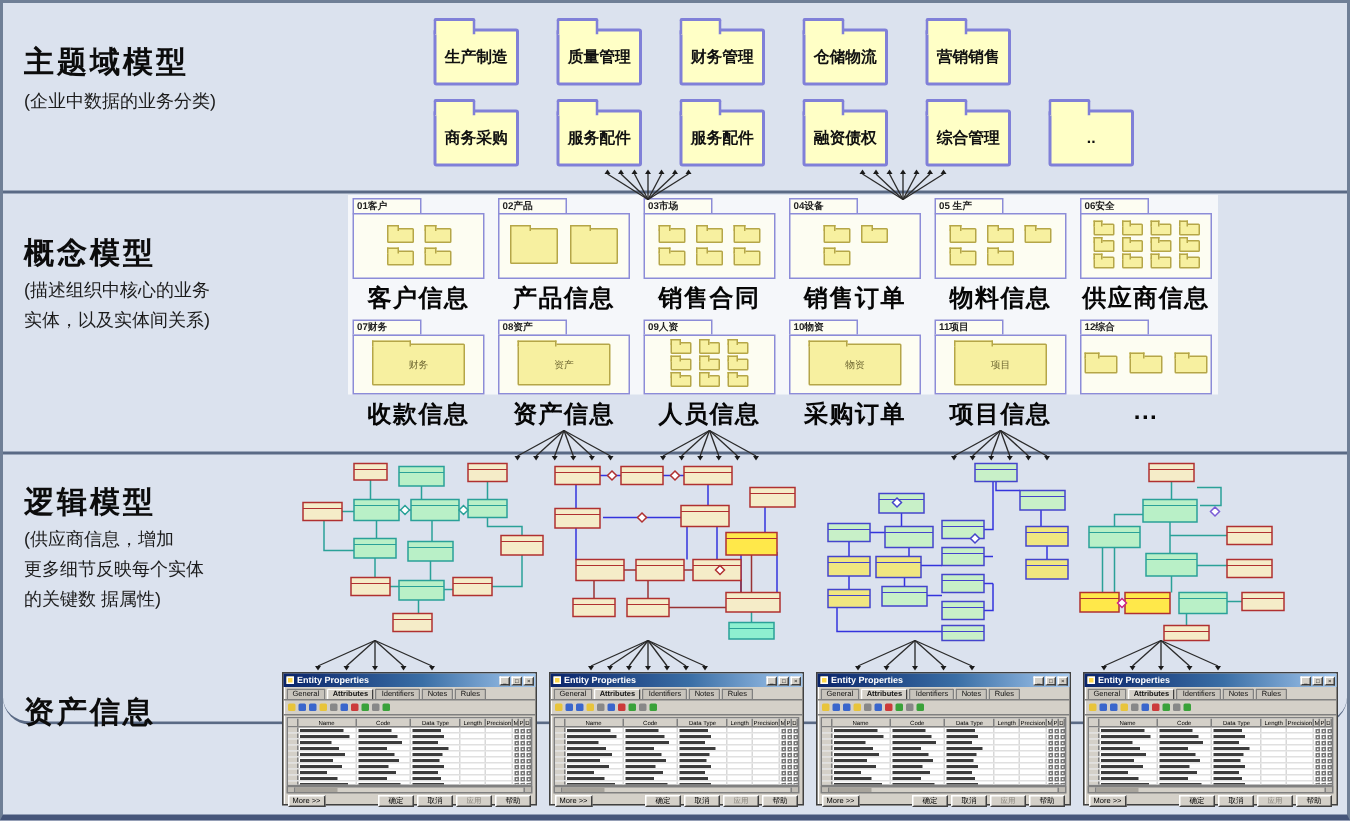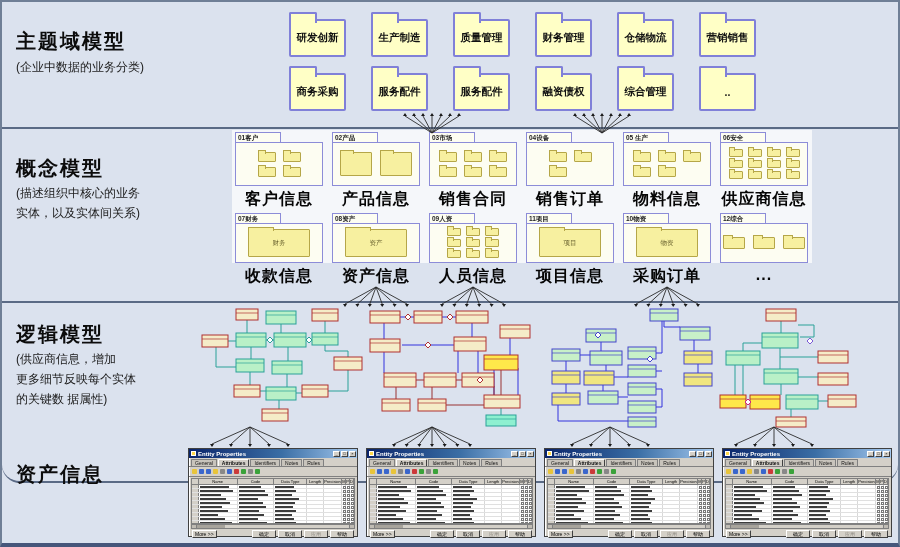--- a/index.html
+++ b/index.html
@@ -129,23 +129,20 @@
 </head>
 <body>
 
 <div class="page">
 
   <div class="band band-sep" id="band1">
     <div class="b-title" style="top:26px">主题域模型</div>
     <div class="b-sub" style="top:57px">(企业中数据的业务分类)</div>
     <div class="folders-row" id="f-row1">
         <div class="folder">
-          <span class="f-label">研发创新</span>
-        </div>
-        <div class="folder">
           <span class="f-label">生产制造</span>
         </div>
         <div class="folder">
           <span class="f-label">质量管理</span>
         </div>
         <div class="folder">
           <span class="f-label">财务管理</span>
         </div>
         <div class="folder">
           <span class="f-label">仓储物流</span>
@@ -297,40 +294,40 @@
               <div class="mf fs-tiny"></div>
               <div class="mf fs-tiny"></div>
               <div class="mf fs-tiny"></div>
               <div class="mf fs-tiny"></div>
               <div class="mf fs-tiny"></div>
             </div>
           </div>
           <div class="g-label">人员信息</div>
         </div>
         <div class="cgroup">
+          <div class="g-tab">10物资</div>
+          <div class="g-box">
+            <div class="g-inner" style="grid-template-columns: repeat(1, auto); gap: 4px 8px;">
+              <div class="mf fs-large">
+                <span>物资</span>
+              </div>
+            </div>
+          </div>
+          <div class="g-label">采购订单</div>
+        </div>
+        <div class="cgroup">
           <div class="g-tab">11项目</div>
           <div class="g-box">
             <div class="g-inner" style="grid-template-columns: repeat(1, auto); gap: 4px 8px;">
               <div class="mf fs-large">
                 <span>项目</span>
               </div>
             </div>
           </div>
           <div class="g-label">项目信息</div>
-        </div>
-        <div class="cgroup">
-          <div class="g-tab">10物资</div>
-          <div class="g-box">
-            <div class="g-inner" style="grid-template-columns: repeat(1, auto); gap: 4px 8px;">
-              <div class="mf fs-large">
-                <span>物资</span>
-              </div>
-            </div>
-          </div>
-          <div class="g-label">采购订单</div>
         </div>
         <div class="cgroup">
           <div class="g-tab">12综合</div>
           <div class="g-box">
             <div class="g-inner" style="grid-template-columns: repeat(3, auto); gap: 4px 8px;">
               <div class="mf fs-med2"></div>
               <div class="mf fs-med2"></div>
               <div class="mf fs-med2"></div>
             </div>
           </div>

